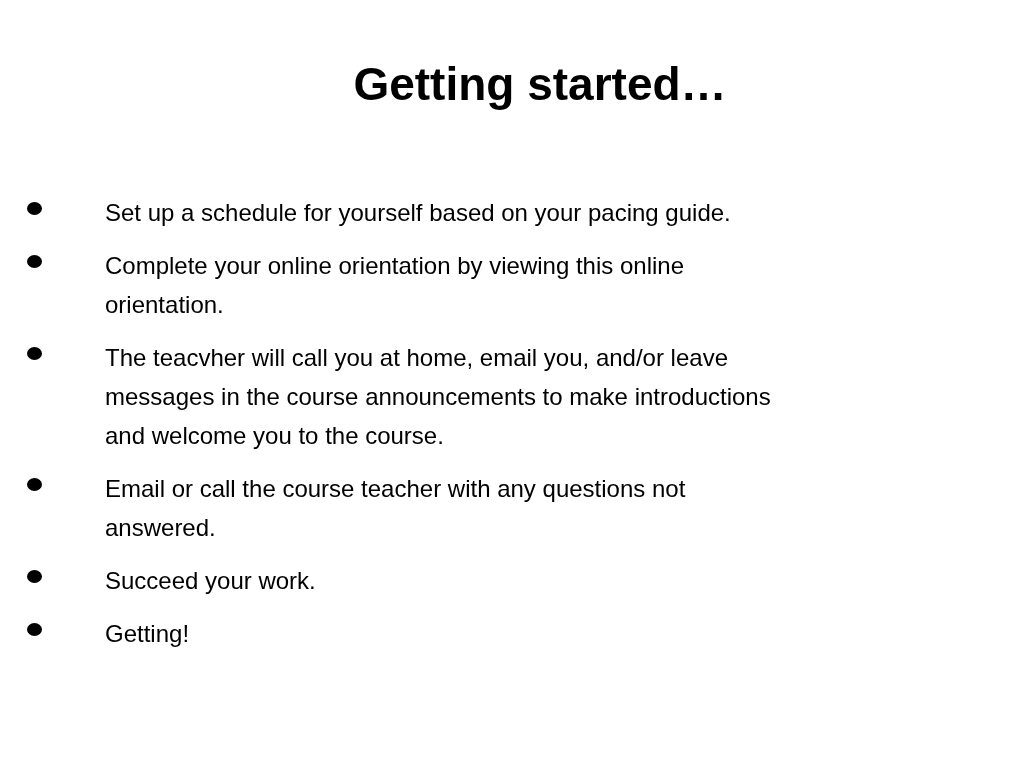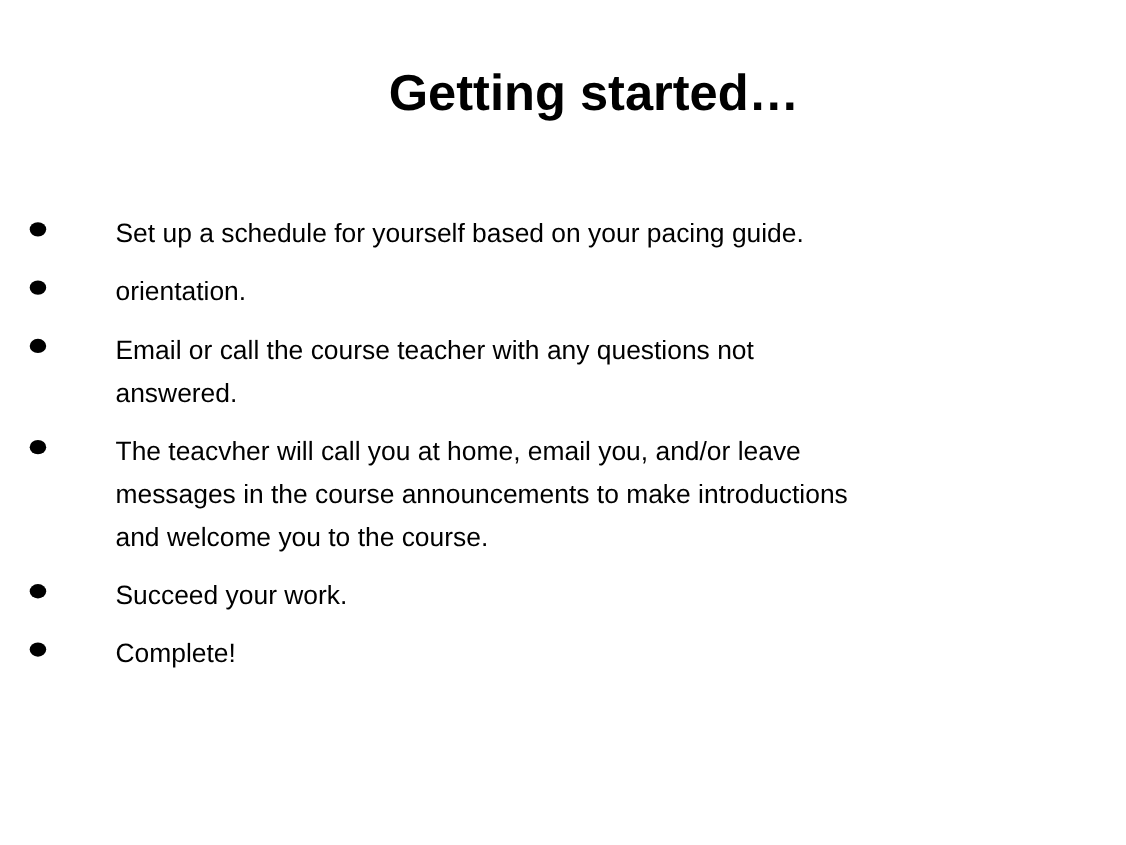--- a/index.html
+++ b/index.html
@@ -64,40 +64,41 @@
 
   <div class="bullet-list">
 
     <div class="bullet-item">
       <span class="bullet-icon"></span>
       <div class="bullet-line">Set up a schedule for yourself based on your pacing guide.</div>
     </div>
 
     <div class="bullet-item">
       <span class="bullet-icon"></span>
+      <div class="bullet-line">Complete your online orientation by viewing this online</div>
       <div class="bullet-line">orientation.</div>
-    </div>
-
-    <div class="bullet-item">
-      <span class="bullet-icon"></span>
-      <div class="bullet-line">Email or call the course teacher with any questions not</div>
-      <div class="bullet-line">answered.</div>
     </div>
 
     <div class="bullet-item">
       <span class="bullet-icon"></span>
       <div class="bullet-line">The teacvher will call you at home, email you, and/or leave</div>
       <div class="bullet-line">messages in the course announcements to make introductions</div>
       <div class="bullet-line">and welcome you to the course.</div>
     </div>
 
     <div class="bullet-item">
       <span class="bullet-icon"></span>
+      <div class="bullet-line">Email or call the course teacher with any questions not</div>
+      <div class="bullet-line">answered.</div>
+    </div>
+
+    <div class="bullet-item">
+      <span class="bullet-icon"></span>
       <div class="bullet-line">Succeed your work.</div>
     </div>
 
     <div class="bullet-item">
       <span class="bullet-icon"></span>
-      <div class="bullet-line">Complete!</div>
+      <div class="bullet-line">Getting!</div>
     </div>
 
   </div>
 </div>
 
 </body></html>

